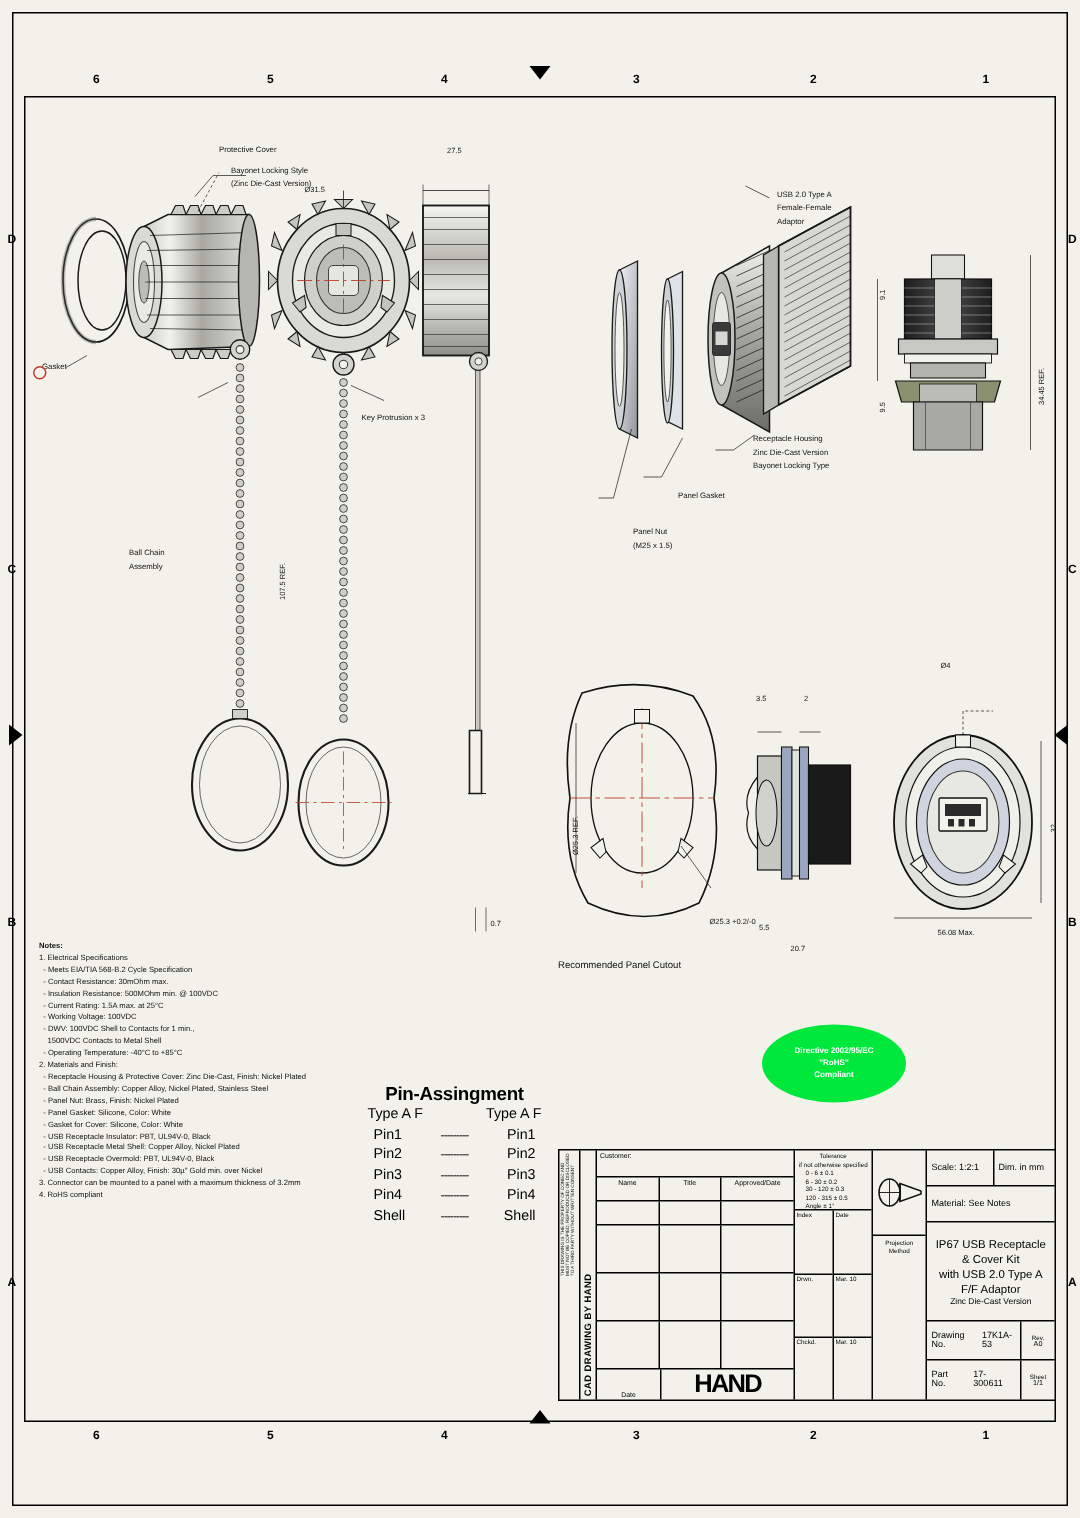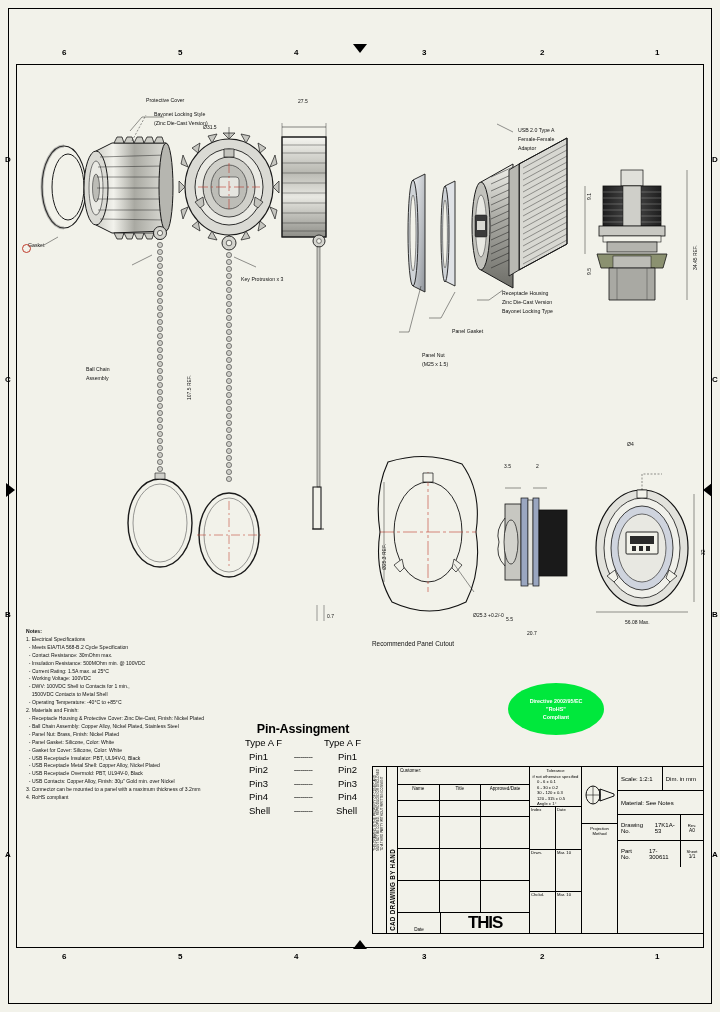--- a/index.html
+++ b/index.html
@@ -666,21 +666,21 @@
       <div class="r" style="flex:1">
         <div class="c" style="flex:1"></div>
           <div class="c" style="flex:1"></div>
           <div class="c" style="flex:1.2"></div>
       </div>
       <div class="r" style="height:20px">
         <div class="c" style="flex:1;display:flex;align-items:flex-end;justify-content:center">
           <span style="font-size:4.6px">Date</span>
         </div>
         <div class="c" style="flex:2.2;display:flex;align-items:center;justify-content:center">
-          <span class="conec">THIS</span>
+          <span class="conec">HAND</span>
         </div>
       </div>
     </div>
 
     <div class="tb-cell" id="tb-tol">
       <div class="tolhead">Tolerance</div>
       <div class="tolhead">if not otherwise specified</div>
       <div class="tolrow">0  -  6    ± 0.1</div>
       <div class="tolrow">6  -  30   ± 0.2</div>
       <div class="tolrow">30 -  120  ± 0.3</div>
@@ -716,20 +716,27 @@
     </div>
 
     <div id="tb-right">
       <div class="rr" style="height:24px">
         <div class="rc" style="flex:1.1;display:flex;align-items:center">Scale: 1:2:1</div>
         <div class="rc" style="flex:1;display:flex;align-items:center">Dim. in mm</div>
       </div>
       <div class="rr" style="height:24px">
         <div class="rc" style="flex:1;display:flex;align-items:center">Material: See Notes</div>
       </div>
+      <div class="rr" style="flex:1">
+        <div class="rc" style="flex:1;display:flex;flex-direction:column;justify-content:center">
+          <div class="big-title">IP67 USB Receptacle &amp; Cover Kit</div>
+          <div class="big-title">with USB 2.0 Type A F/F Adaptor</div>
+          <div class="sub-title">Zinc Die-Cast Version</div>
+        </div>
+      </div>
       <div class="rr" style="height:26px">
         <div class="rc" style="flex:1;display:flex;align-items:center;gap:6px">
           <span style="font-size:6px">Drawing No.</span>
           <span style="font-size:6px">17K1A-53</span>
         </div>
         <div class="rc" style="width:22px;display:flex;flex-direction:column;justify-content:center;align-items:center">
           <span style="font-size:4.2px">Rev.</span>
           <span style="font-size:4.8px">A0</span>
         </div>
       </div>

